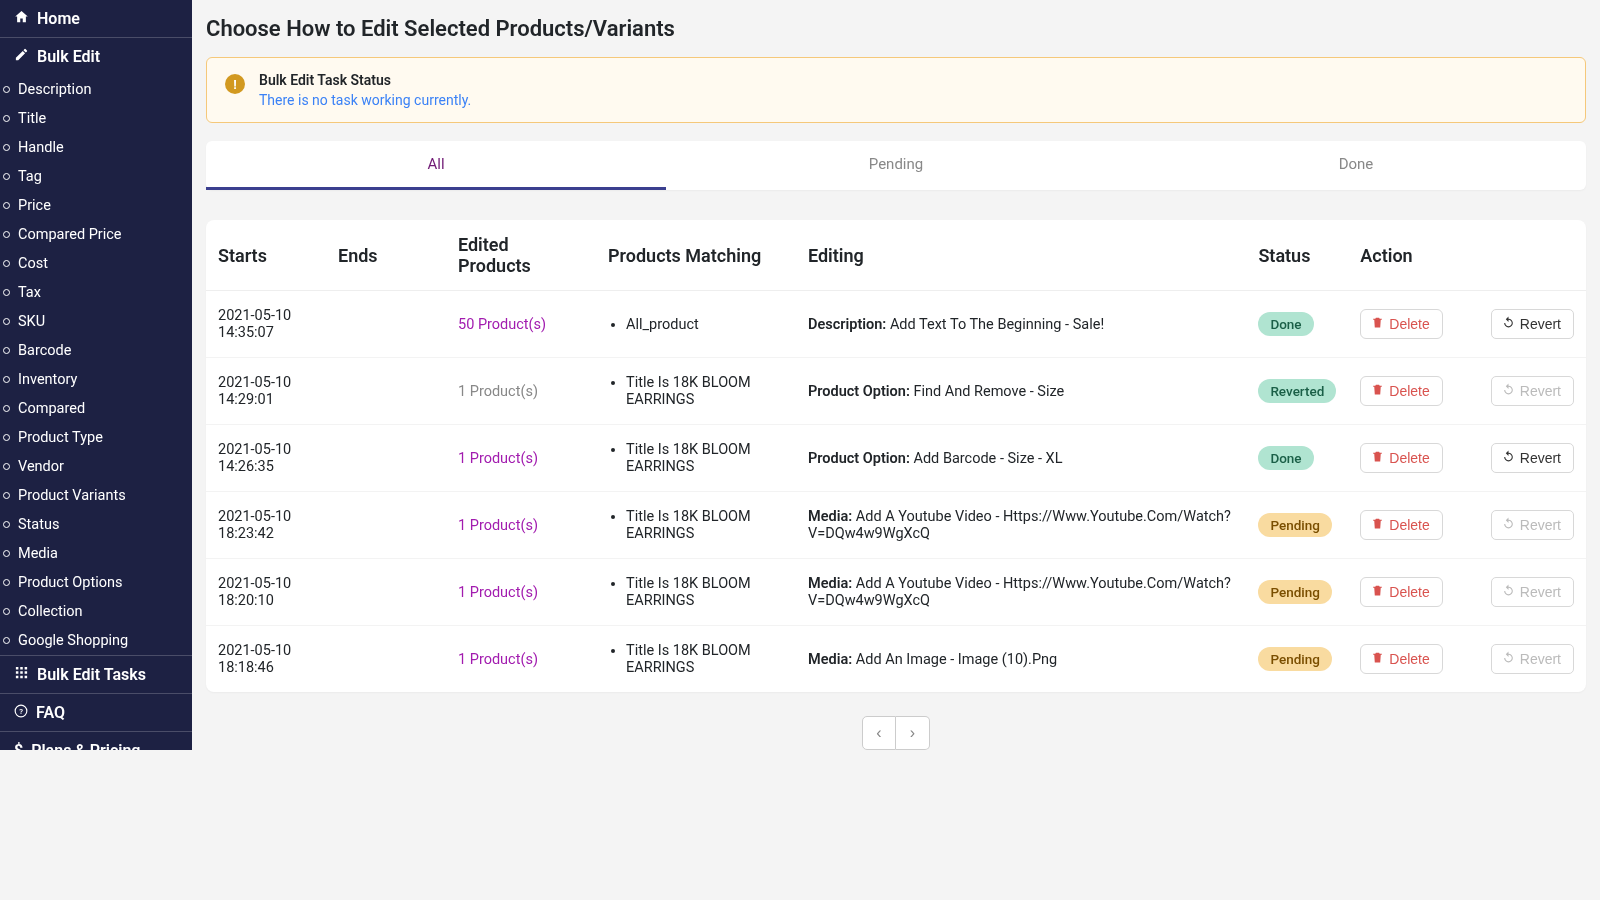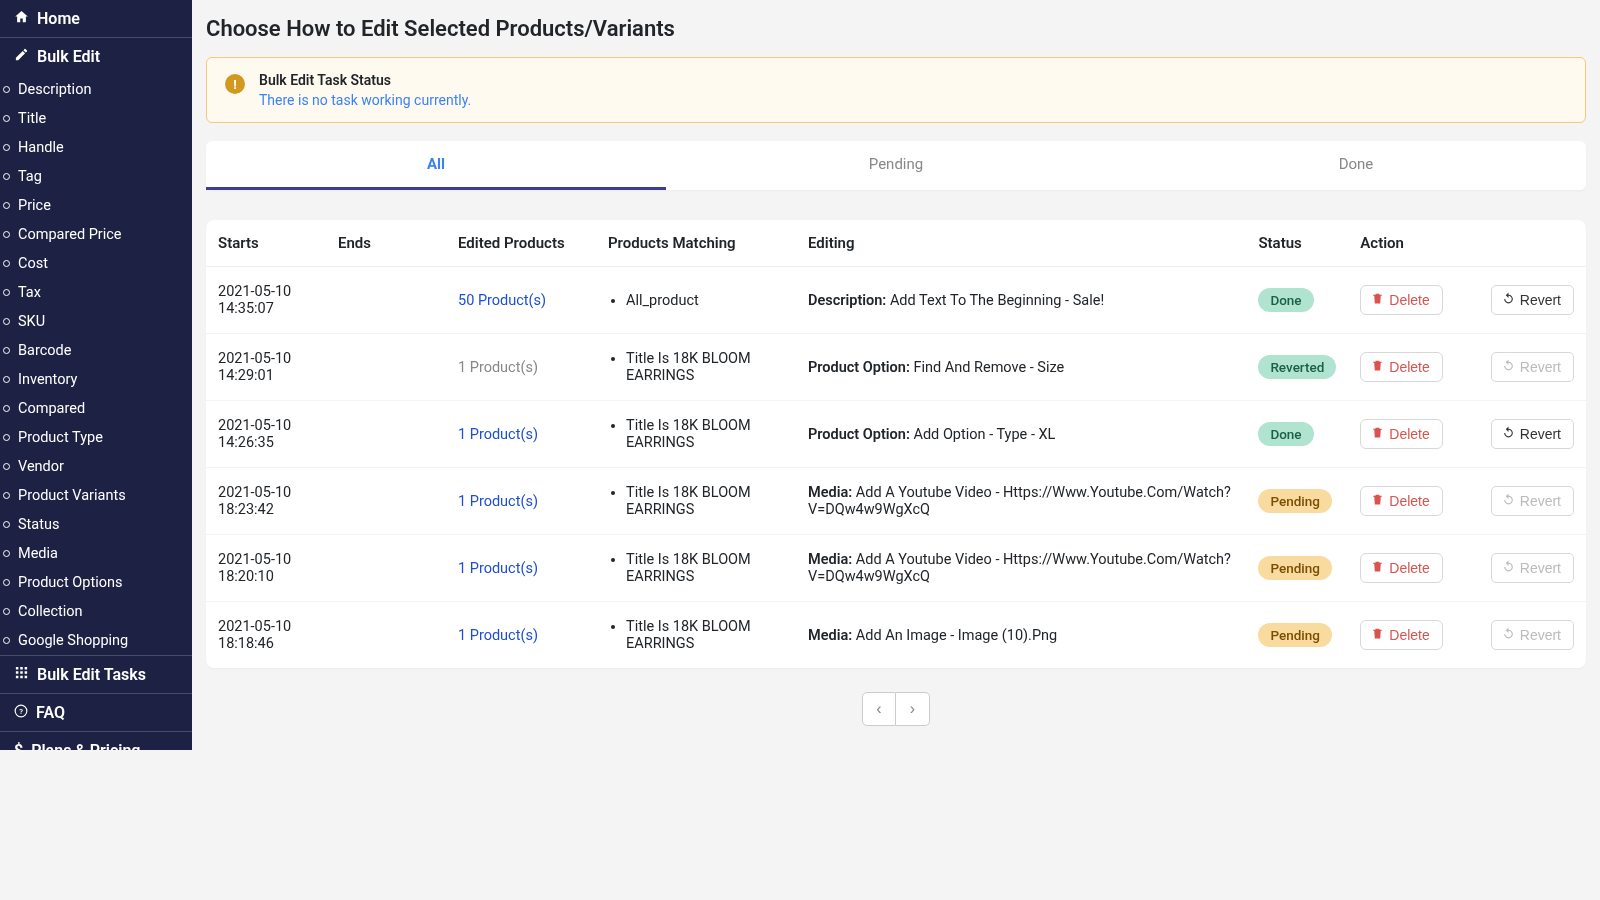--- a/index.html
+++ b/index.html
@@ -11,27 +11,27 @@
 .sidebar-item .bullet { width: 7px; height: 7px; border: 1.5px solid #fff; border-radius: 50%; flex-shrink: 0; }
 .sidebar-section-divider { border-top: 1px solid rgba(255,255,255,.2); margin: 0; }
 .main { flex: 1; padding: 16px 14px; height: 900px; overflow-y: auto; }
 h1.page-title { font-size: 22px; font-weight: 600; margin-bottom: 16px; }
 .alert { background: #fffaf0; border: 1px solid #f5c87a; border-radius: 6px; padding: 14px 18px; display: flex; gap: 14px; align-items: flex-start; margin-bottom: 18px; }
 .alert-icon { width: 20px; height: 20px; background: #d29920; border-radius: 50%; color: #fff; display: flex; align-items: center; justify-content: center; font-weight: 700; font-size: 13px; flex-shrink: 0; margin-top: 2px; }
 .alert-title { font-weight: 600; font-size: 14px; margin-bottom: 4px; }
 .alert-text { color: #3b82f6; font-size: 14px; }
 .tabs { background: #fff; border-radius: 6px; display: flex; margin-bottom: 30px; box-shadow: 0 1px 2px rgba(0,0,0,.04); }
 .tab { flex: 1; text-align: center; padding: 14px 0; cursor: pointer; font-size: 15px; color: #888; }
-.tab.active { color: #3b82f6; border-bottom: 3px solid #3b3f8f; font-weight: 700; }
+.tab.active { color: #701a75; border-bottom: 3px solid #3b3f8f; font-weight: 400; }
 .table-card { background: #fff; border-radius: 8px; box-shadow: 0 1px 2px rgba(0,0,0,.04); overflow: hidden; }
 table { width: 100%; border-collapse: collapse; }
-th { text-align: left; padding: 14px 12px; font-weight: 600; font-size: 15px; border-bottom: 1px solid #eee; }
+th { text-align: left; padding: 14px 12px; font-weight: 600; font-size: 18px; border-bottom: 1px solid #eee; }
 td { padding: 16px 12px; vertical-align: middle; font-size: 14.5px; border-bottom: 1px solid #f3f3f3; }
 tbody tr:last-child td { border-bottom: none; }
-.link { color: #1d4ed8; cursor: pointer; }
+.link { color: #a21caf; cursor: pointer; }
 .muted { color: #888; }
 ul.match-list { list-style: disc; padding-left: 18px; }
 .editing-label { font-weight: 600; }
 .badge { display: inline-block; padding: 4px 12px; border-radius: 14px; font-size: 13.5px; font-weight: 500; }
 .badge.done { background: #b0e4d1; color: #1a5f47; }
 .badge.reverted { background: #b0e4d1; color: #1a5f47; }
 .badge.pending { background: #f9dba0; color: #7a4e00; }
 .actions { display: flex; gap: 6px; }
 .btn { border: 1px solid #d8d8d8; background: #fff; border-radius: 5px; padding: 6px 12px 6px 10px; display: inline-flex; align-items: center; gap: 5px; font-size: 14px; cursor: pointer; white-space: nowrap; }
 .btn.delete { color: #d9534f; border-radius: 6px; }
@@ -261,21 +261,21 @@
           </tr>
           <tr>
             <td>2021-05-10<br>14:26:35</td>
             <td></td>
             <td class="link">1 Product(s)</td>
             <td>
               <ul class="match-list">
                 <li>Title Is 18K BLOOM EARRINGS</li>
               </ul>
             </td>
-            <td><span class="editing-label">Product Option:</span><span> Add Option - Type - XL</span></td>
+            <td><span class="editing-label">Product Option:</span><span> Add Barcode - Size - XL</span></td>
             <td><span class="badge done">Done</span></td>
             <td>
               <div class="actions">
                 <button class="btn delete">
                   <span class="icon"><svg width="13" height="13" viewBox="0 0 24 24" fill="currentColor">
                       <path d="M6 7h12l-1 14H7L6 7zm3-4h6l1 2h4v2H4V5h4l1-2z"></path>
                     </svg></span>
                   <span>Delete</span>
                 </button>
                 <button class="btn revert">

